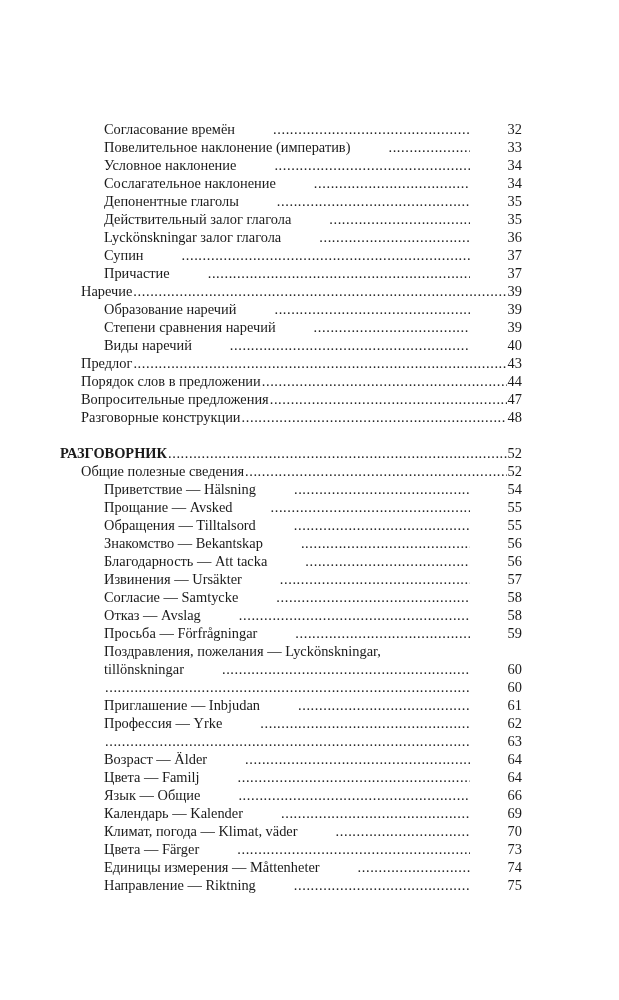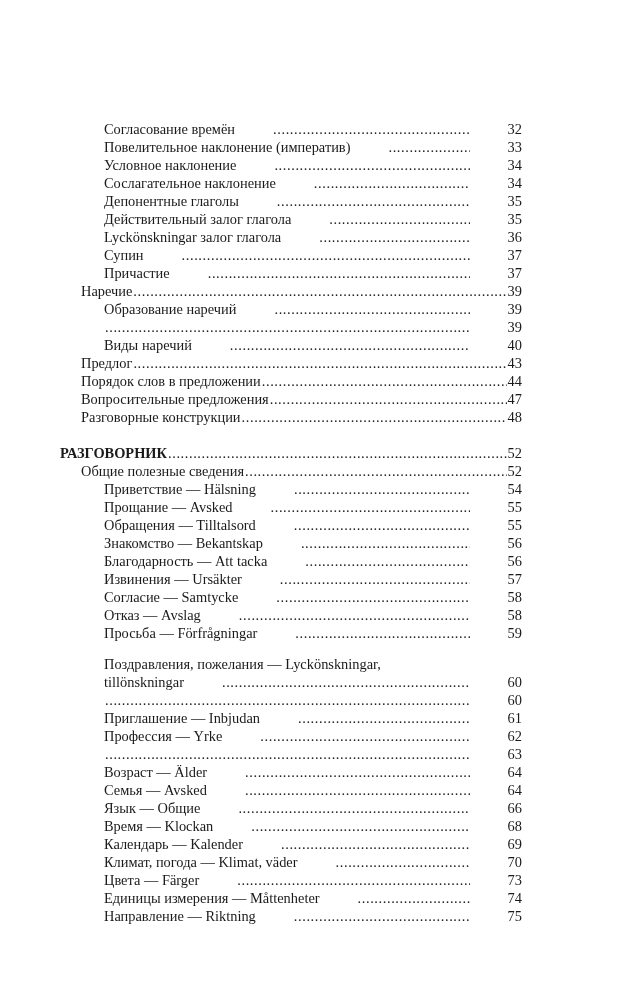--- a/index.html
+++ b/index.html
@@ -31,21 +31,21 @@
       margin: 0 1px;
       letter-spacing: 0.6px;
       color: #222;
     }
     .dots::after {
       content: "................................................................................................................................................................................................";
     }
     .page { flex: 0 0 auto; min-width: 14px; }
     .gap { height: 18px; }
     .wrap-first { height: 18px; white-space: nowrap; }
-    .wrap-first.l2 { padding-left: 44px; margin-top: 13px; }
+    .wrap-first.l2 { padding-left: 44px; }
   </style>
 </head>
 <body>
 
 <div class="toc" id="toc">
     <div class="row l2">
       <span class="title">Согласование времён</span>
       <span class="dots"></span>
       <span class="page">32</span>
     </div>
@@ -93,20 +93,21 @@
       <span class="title">Наречие</span>
       <span class="dots"></span>
       <span class="page">39</span>
     </div>
     <div class="row l2">
       <span class="title">Образование наречий</span>
       <span class="dots"></span>
       <span class="page">39</span>
     </div>
     <div class="row l2">
+      <span class="title">Степени сравнения наречий</span>
       <span class="dots"></span>
       <span class="page">39</span>
     </div>
     <div class="row l2">
       <span class="title">Виды наречий</span>
       <span class="dots"></span>
       <span class="page">40</span>
     </div>
     <div class="row l1">
       <span class="title">Предлог</span>
@@ -207,33 +208,28 @@
     <div class="row l2">
       <span class="dots"></span>
       <span class="page">63</span>
     </div>
     <div class="row l2">
       <span class="title">Возраст — Älder</span>
       <span class="dots"></span>
       <span class="page">64</span>
     </div>
     <div class="row l2">
-      <span class="title">Семья — Avsked</span>
+      <span class="title">Цвета — Familj</span>
       <span class="dots"></span>
       <span class="page">64</span>
     </div>
     <div class="row l2">
       <span class="title">Язык — Общие</span>
       <span class="dots"></span>
       <span class="page">66</span>
-    </div>
-    <div class="row l2">
-      <span class="title">Время — Klockan</span>
-      <span class="dots"></span>
-      <span class="page">68</span>
     </div>
     <div class="row l2">
       <span class="title">Календарь — Kalender</span>
       <span class="dots"></span>
       <span class="page">69</span>
     </div>
     <div class="row l2">
       <span class="title">Климат, погода — Klimat, väder</span>
       <span class="dots"></span>
       <span class="page">70</span>

